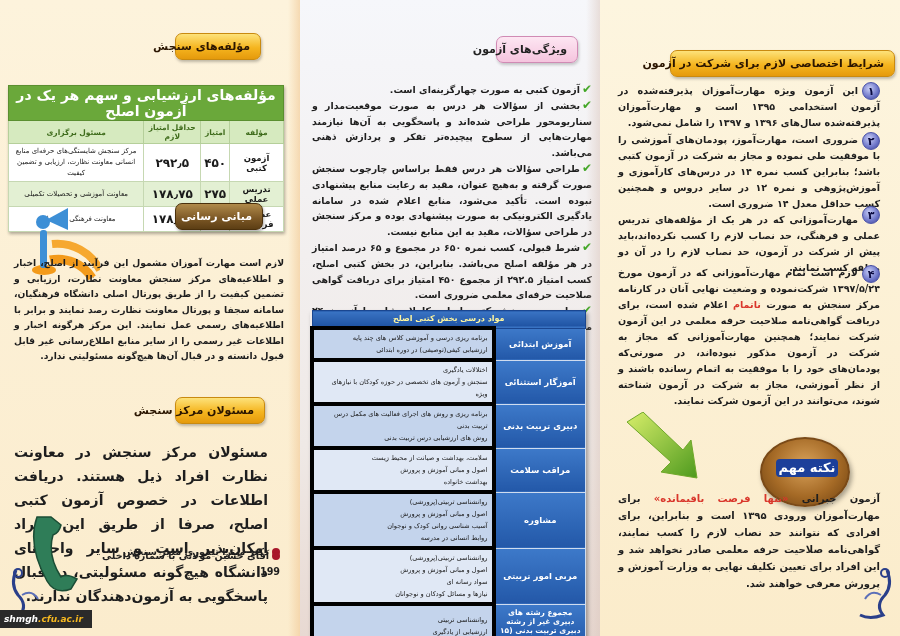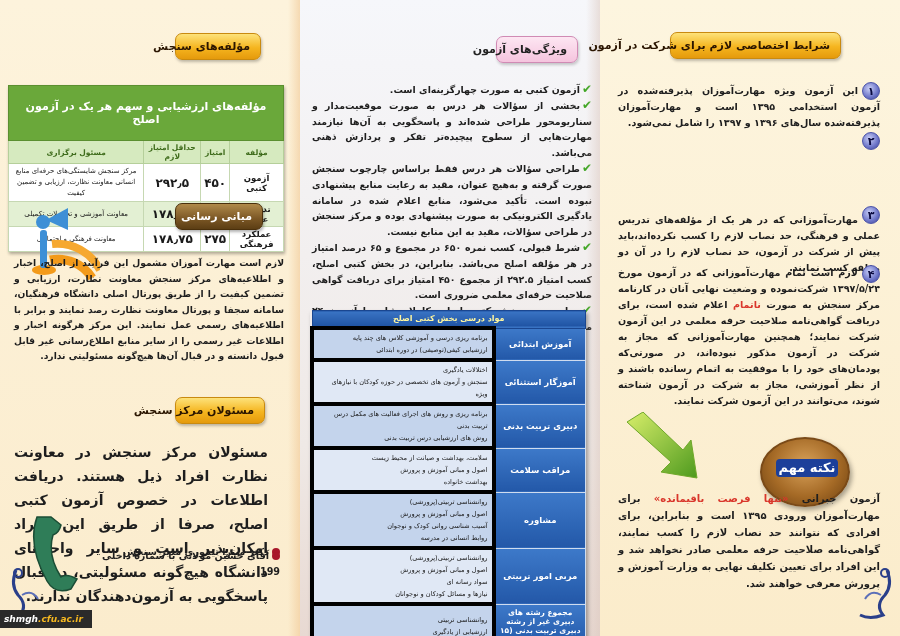--- a/index.html
+++ b/index.html
@@ -43,21 +43,21 @@
     background: linear-gradient(180deg,#fde6f2 0%,#f5c4de 100%);
     border: 1px solid #d08ab4;
     color: #222;
     box-shadow: 1px 2px 3px rgba(0,0,0,0.2);
   }
 
   .para { position: absolute; font-size: 9.6px; line-height: 16px; text-align: justify; font-weight: bold; color: #1e1e1e; }
 
   
   #score-table { position: absolute; left: 8px; top: 85px; width: 276px; border-collapse: collapse; font-size: 7.5px; box-shadow: 1px 2px 3px rgba(0,0,0,0.3); }
-  #score-table th.caption { background: #6aa83a; color: #fff; font-size: 11px; padding: 14px; border: 1px solid #5b8f30; }
+  #score-table th.caption { background: #6aa83a; color: #fff; font-size: 14px; padding: 1px; border: 1px solid #5b8f30; }
   #score-table th.col { background: #d6eabf; color: #3f6c1c; padding: 2px; border: 1px solid #b5cf9a; font-size: 7.5px; }
   #score-table td { padding: 2px 3px; border: 1px solid #c6d8b2; text-align: center; }
   #score-table tr.r-white td { background: #fff; }
   #score-table tr.r-green td { background: #e3f0d3; }
   #score-table td.name { font-weight: bold; font-size: 8.5px; }
   #score-table td.num { font-weight: bold; font-size: 12px; }
   #score-table td.resp { font-size: 7px; line-height: 11px; }
 
   
   #subjects-table { position: absolute; left: 310px; top: 310px; width: 276px; border-collapse: collapse; font-size: 6.6px; box-shadow: 2px 3px 4px rgba(0,0,0,0.35); }
@@ -245,26 +245,27 @@
     <td class="topic" style="font-size:7.5px;">مجموع رشته های دبیری غیر از رشته دبیری تربیت بدنی (۱۵ رشته)</td>
     <td class="items">
           <div>روانشناسی تربیتی</div>
           <div>ارزشیابی از یادگیری</div>
         </td>
   </tr>
 </tbody>
   </table>
 
 <div id="panel-right" class="panel">
-  <div class="header-pill pill-gold" style="left:70px; top:32px; width:171px;">شرایط اختصاصی لازم برای شرکت در آزمون</div>
+  <div class="header-pill pill-gold" style="left:70px; top:50px; width:225px;">شرایط اختصاصی لازم برای شرکت در آزمون</div>
 
   <div class="num-badge" style="left:262px; top:82px;">۱</div>
   <div class="para" style="left:18px; top:83px; width:262px; text-indent:22px;">این آزمون ویژه مهارت‌آموزان پذیرفته‌شده در آزمون استخدامی ۱۳۹۵ است و مهارت‌آموزان پذیرفته‌شده سال‌های ۱۳۹۶ و ۱۳۹۷ را شامل نمی‌شود.</div>
 
   <div class="num-badge" style="left:262px; top:132px;">۲</div>
+  <div class="para" style="left:18px; top:132px; width:262px; text-indent:22px;">ضروری است، مهارت‌آموز، پودمان‌های آموزشی را با موفقیت طی نموده و مجاز به شرکت در آزمون کتبی باشد؛ بنابراین کسب نمره ۱۴ در درس‌های کارآموزی و آموزش‌پژوهی و نمره ۱۲ در سایر دروس و همچنین کسب حداقل معدل ۱۴ ضروری است.</div>
 
   <div class="num-badge" style="left:262px; top:206px;">۳</div>
   <div class="para" style="left:18px; top:212px; width:262px; text-indent:22px;">مهارت‌آموزانی که در هر یک از مؤلفه‌های تدریس عملی و فرهنگی، حد نصاب لازم را کسب نکرده‌اند،باید پیش از شرکت در آزمون، حد نصاب لازم را در آن دو مؤلفه کسب نمایند.</div>
 
   <div class="num-badge" style="left:262px; top:265px;">۴</div>
   <div class="para" style="left:18px; top:265px; width:262px; text-indent:22px;"><span>لازم است تمام مهارت‌آموزانی که در آزمون مورخ ۱۳۹۷/۵/۲۴ شرکت‌نموده و وضعیت نهایی آنان در کارنامه مرکز سنجش به صورت </span><span class="red-text">ناتمام</span><span> اعلام شده است، برای دریافت گواهی‌نامه صلاحیت حرفه معلمی در این آزمون شرکت نمایند؛ همچنین مهارت‌آموزانی که مجاز به شرکت در آزمون مذکور نبوده‌اند، در صورتی‌که پودمان‌های خود را با موفقیت به اتمام رسانده باشند و از نظر آموزشی، مجاز به شرکت در آزمون شناخته شوند، می‌توانند در این آزمون شرکت نمایند.</span></div>
 
   <svg class="arrow-icon" style="left:25px;" viewBox="0 0 80 70">
     <defs>
         <linearGradient id="ga" x1="0" y1="0" x2="1" y2="1">

